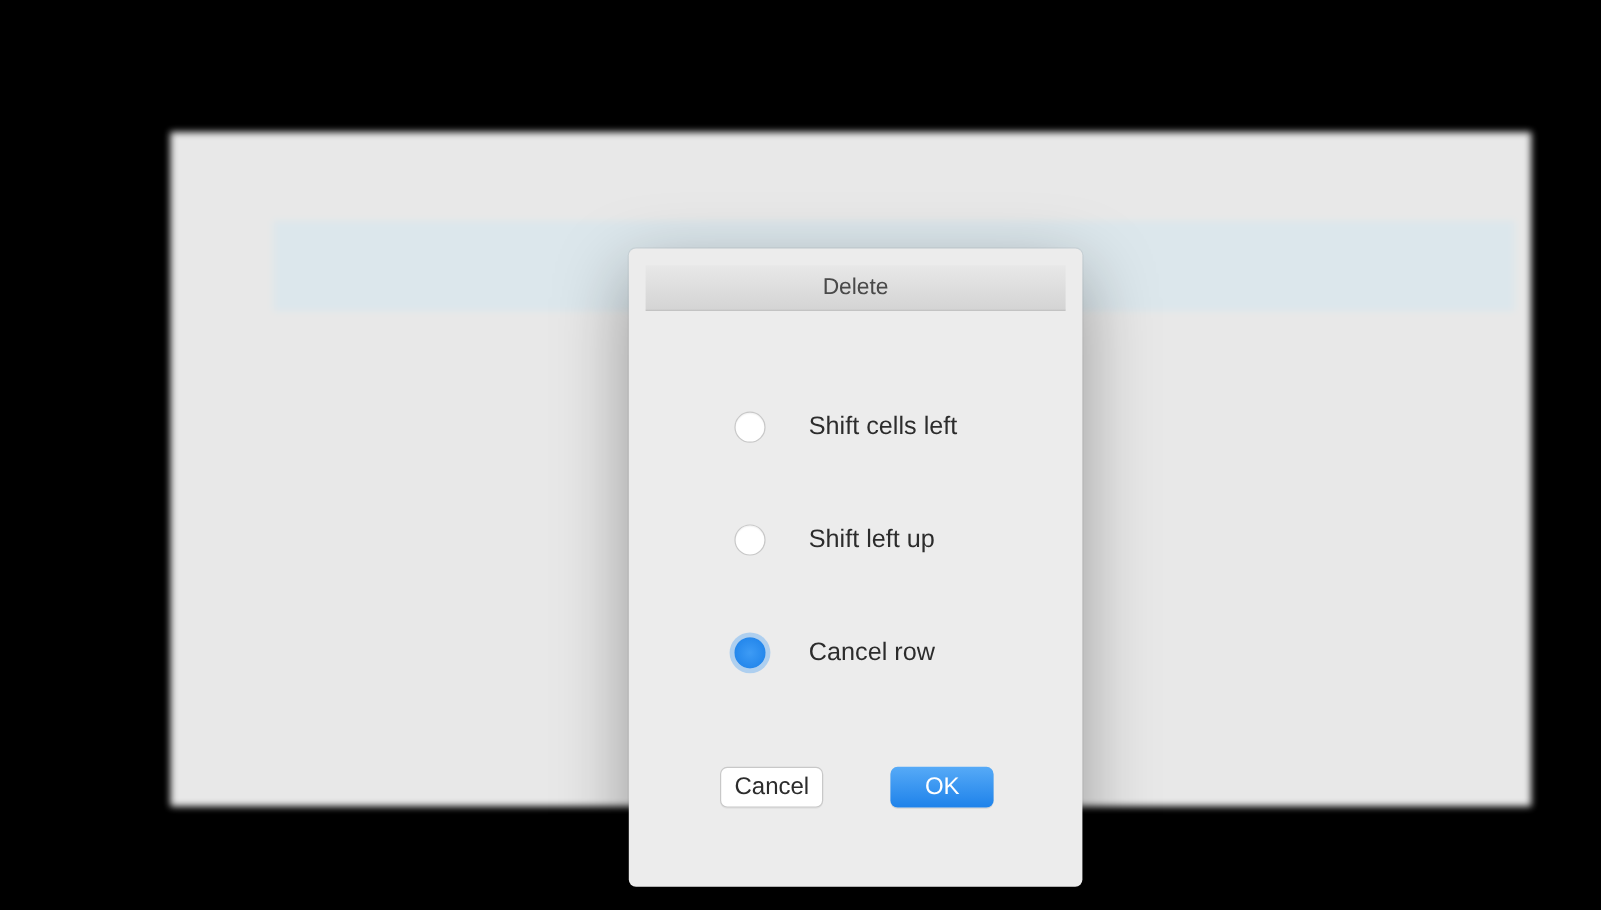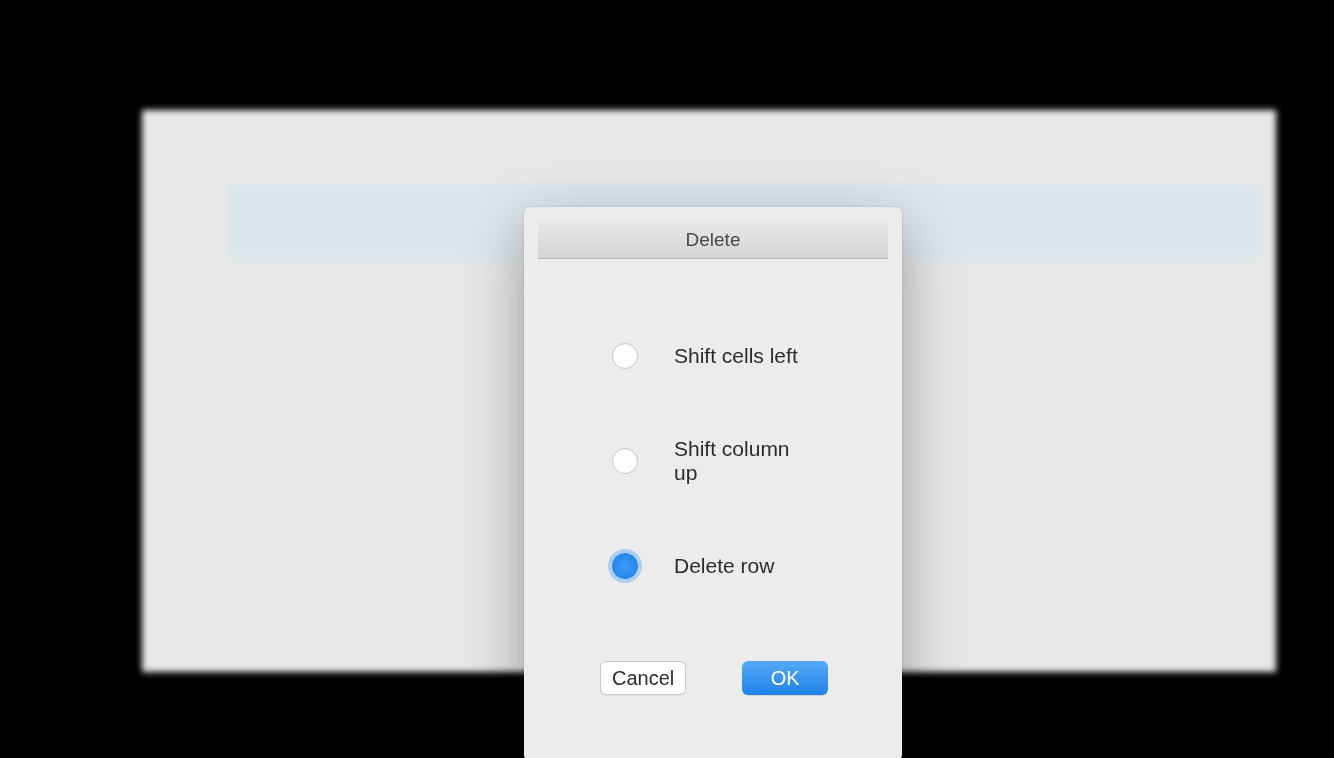--- a/index.html
+++ b/index.html
@@ -167,28 +167,28 @@
         <div class="radio-circle">
           
         </div>
         <span class="radio-label">Shift cells left</span>
       </div>
 
       <div class="radio-option">
         <div class="radio-circle">
           
         </div>
-        <span class="radio-label">Shift column up</span>
+        <span class="radio-label">Shift left up</span>
       </div>
 
       <div class="radio-option">
         <div class="radio-circle selected">
           <div class="radio-dot"></div>
         </div>
-        <span class="radio-label">Delete row</span>
+        <span class="radio-label">Cancel row</span>
       </div>
 
 
     </div>
 
     <div class="button-row">
       <button class="btn btn-cancel">Cancel</button>
       <button class="btn btn-ok">OK</button>
     </div>
   </div>

